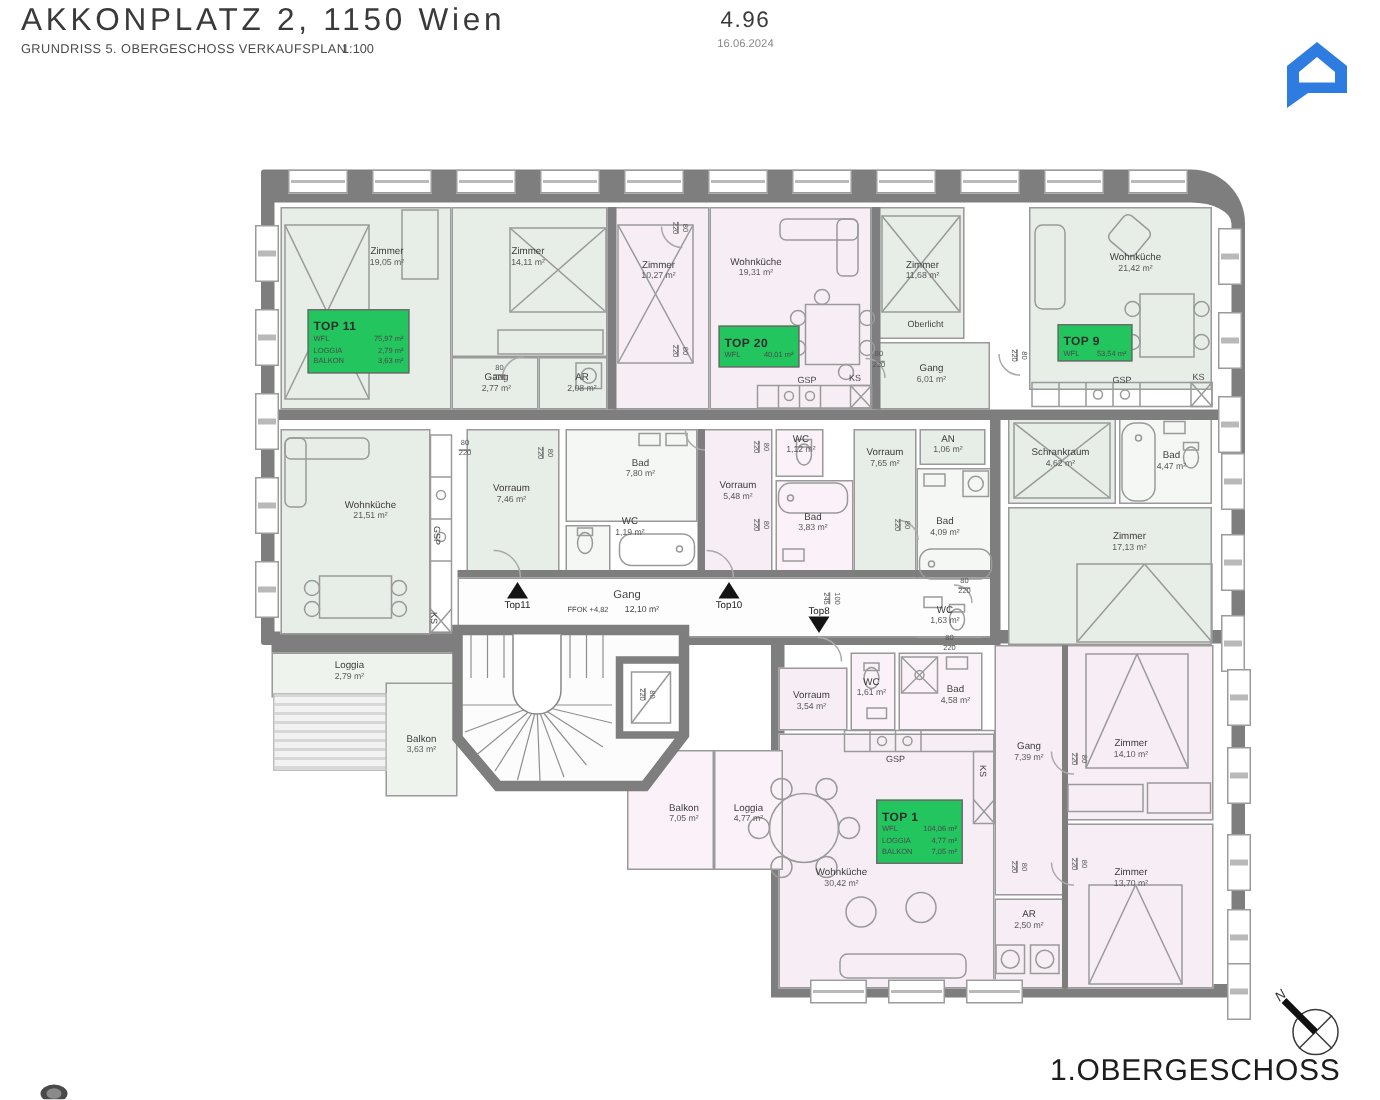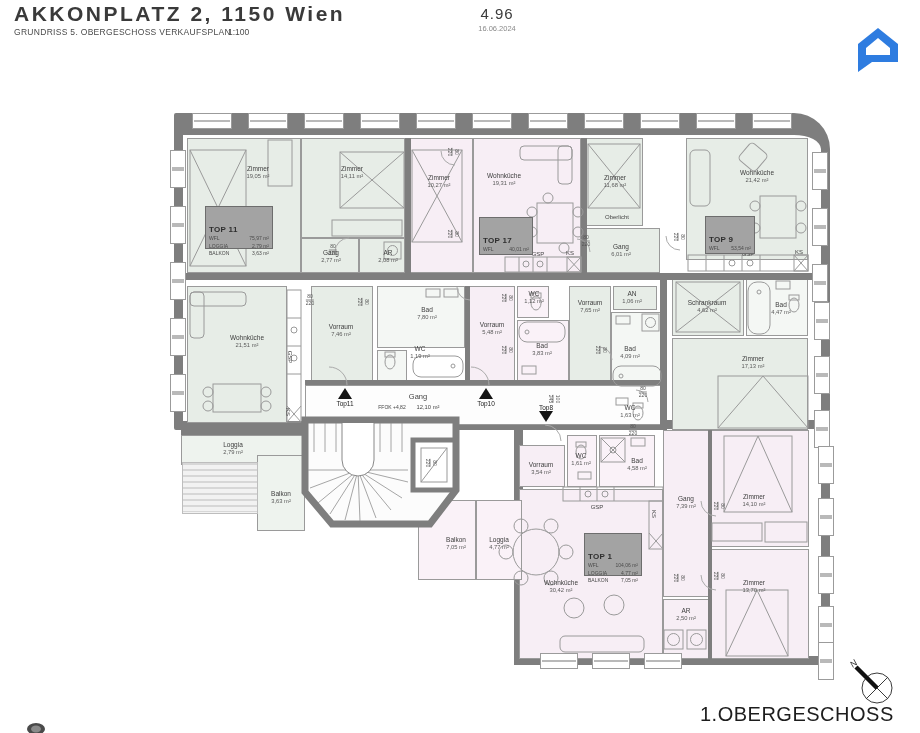--- a/index.html
+++ b/index.html
@@ -1,37 +1,37 @@
 <!DOCTYPE html>
 <html><head>
 <meta charset="utf-8">
 <style>
   html,body{margin:0;padding:0;background:#fff;width:920px;height:733px;overflow:hidden;
     font-family:"Liberation Sans",sans-serif;position:relative}
   #stage{position:absolute;inset:0;width:920px;height:733px}
   
-  .hdr-title{position:absolute;left:14px;top:2px;font-size:21px;letter-spacing:2.5px;color:#3a3a3a;font-weight:700}
+  .hdr-title{position:absolute;left:14px;top:2px;font-size:21px;letter-spacing:2.5px;color:#3a3a3a;font-weight:400}
   .hdr-sub{position:absolute;left:14px;top:27px;font-size:8.5px;color:#4a4a4a;letter-spacing:.3px}
   .hdr-scale{position:absolute;left:228px;top:27px;font-size:8.5px;color:#4a4a4a}
   .hdr-num{position:absolute;left:452px;top:5px;width:90px;text-align:center;font-size:15px;color:#3a3a3a;letter-spacing:1px}
   .hdr-date{position:absolute;left:452px;top:24px;width:90px;text-align:center;font-size:7.5px;color:#8a8a8a}
   .ftr-floor{position:absolute;left:700px;top:703px;width:180px;text-align:center;font-size:20px;color:#1d1d1d;letter-spacing:.5px;font-weight:500}
   
   .blk{position:absolute;box-sizing:border-box;background:#fff;z-index:0}
   .wall{position:absolute;background:#7e7e7e;z-index:3}
   .room{position:absolute;box-sizing:border-box;border:1px solid #9a9a9a;z-index:2}
   .win{position:absolute;background:#fff;border:1px solid #9b9b9b;box-sizing:border-box;z-index:4}
   .win:after{content:"";position:absolute;inset:45% 1px;background:#b9b9b9}
   .rlabel{position:absolute;transform:translate(-50%,-50%);text-align:center;line-height:1.2;color:#3d3d3d;white-space:nowrap;z-index:6}
   .rlabel .nm{font-size:6.5px;display:block}
   .rlabel .ar{font-size:5.8px;display:block;color:#5a5a5a}
   .xlab{position:absolute;transform:translate(-50%,-50%);color:#444;white-space:nowrap;z-index:6}
   .dl{position:absolute;transform:translate(-50%,-50%);font-size:5px;color:#555;text-align:center;line-height:1.15;z-index:6}
   .dl .b{display:block;border-top:.5px solid #888;padding-top:.5px}
-  .topbox{position:absolute;background:#a3a3a3;border:1px solid #6d6d6d;box-sizing:border-box;padding:18px 3px;z-index:7}
+  .topbox{position:absolute;background:#22c55e;border:1px solid #6d6d6d;box-sizing:border-box;padding:6px 3px;z-index:7}
   .topbox h4{margin:0 0 1px 0;font-size:8px;font-weight:bold;color:#2e2e2e;letter-spacing:.3px}
   .topbox .row{display:flex;justify-content:space-between;font-size:5px;color:#4a4a4a;line-height:1.5}
   .mk{position:absolute;z-index:8}
   .mk .tri-up{width:0;height:0;border-left:7px solid transparent;border-right:7px solid transparent;border-bottom:11px solid #141414}
   .mk .tri-down{width:0;height:0;border-left:7px solid transparent;border-right:7px solid transparent;border-top:11px solid #141414}
   .mk .mlab{font-size:6.5px;color:#222;text-align:center;margin-top:1px;white-space:nowrap}
   .terr{position:absolute;background:repeating-linear-gradient(180deg,#d7d7d7 0 1.5px,#f2f2f2 1.5px 6px);border:1px solid #bdbdbd;box-sizing:border-box;z-index:5}
   svg.deco{position:absolute;left:0;top:0;z-index:5;pointer-events:none}
 </style>
 </head>
@@ -557,21 +557,21 @@
       <div class="row">
         <span>LOGGIA</span>
         <span>2,79 m²</span>
       </div>
       <div class="row">
         <span>BALKON</span>
         <span>3,63 m²</span>
       </div>
     </div>
     <div class="topbox" style="left: 479px; top: 217px; width: 54px; height: 28px;">
-      <h4>TOP 17</h4>
+      <h4>TOP 20</h4>
       <div class="row">
         <span>WFL</span>
         <span>40,01 m²</span>
       </div>
     </div>
     <div class="topbox" style="left: 705px; top: 216px; width: 50px; height: 25px;">
       <h4>TOP 9</h4>
       <div class="row">
         <span>WFL</span>
         <span>53,54 m²</span>

